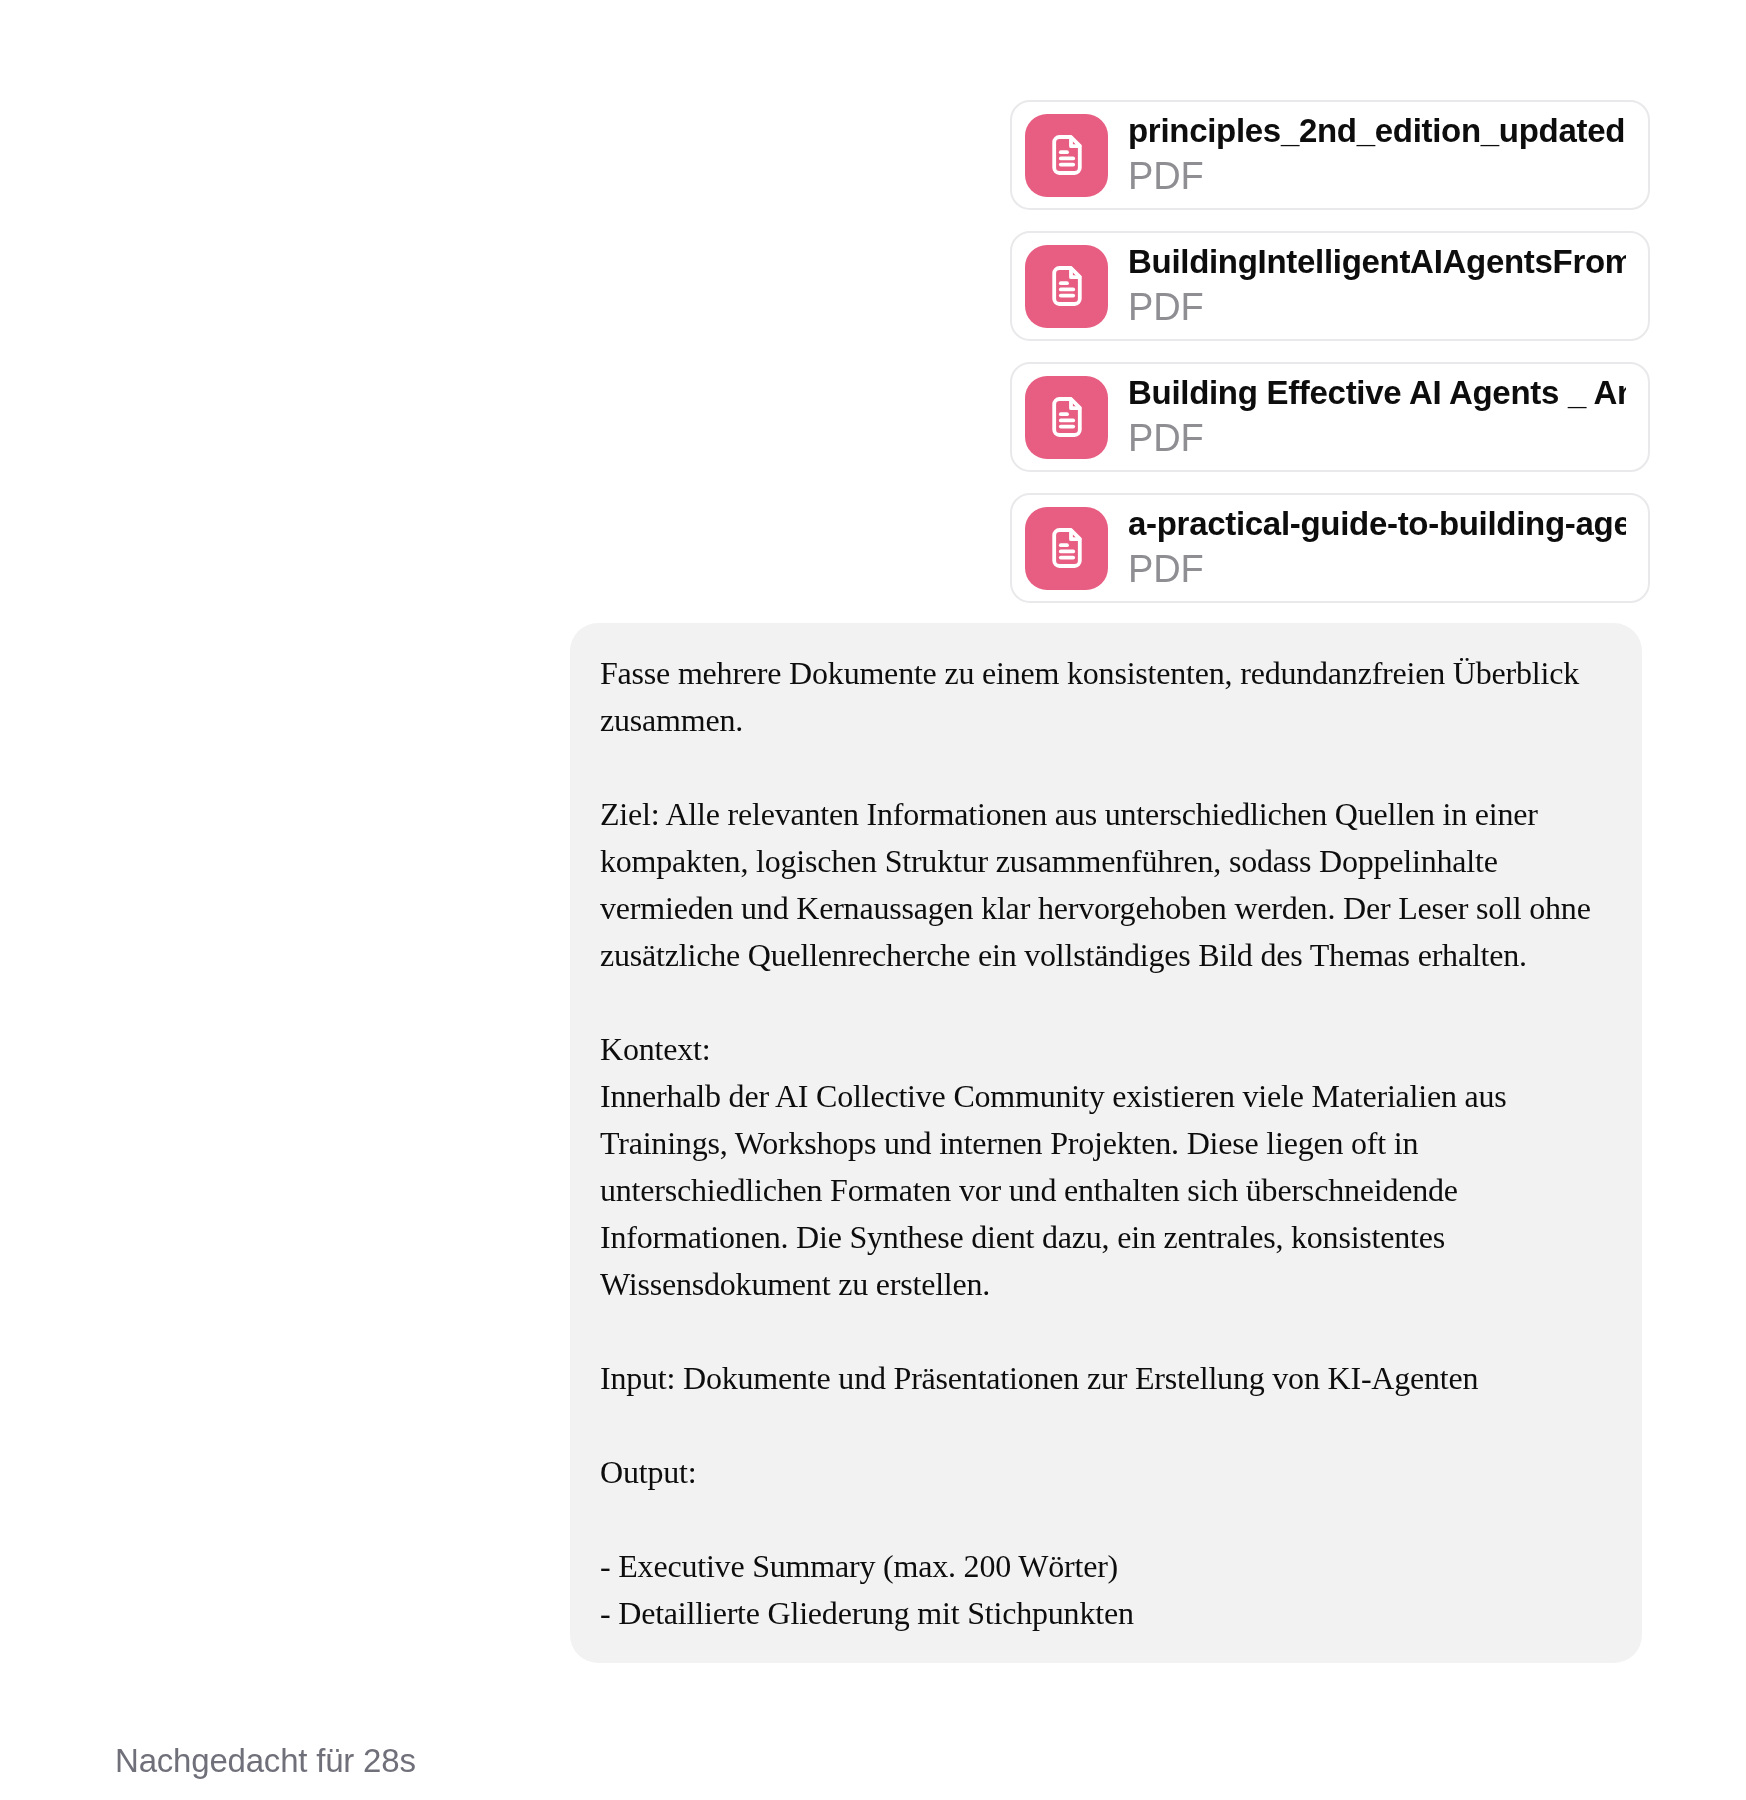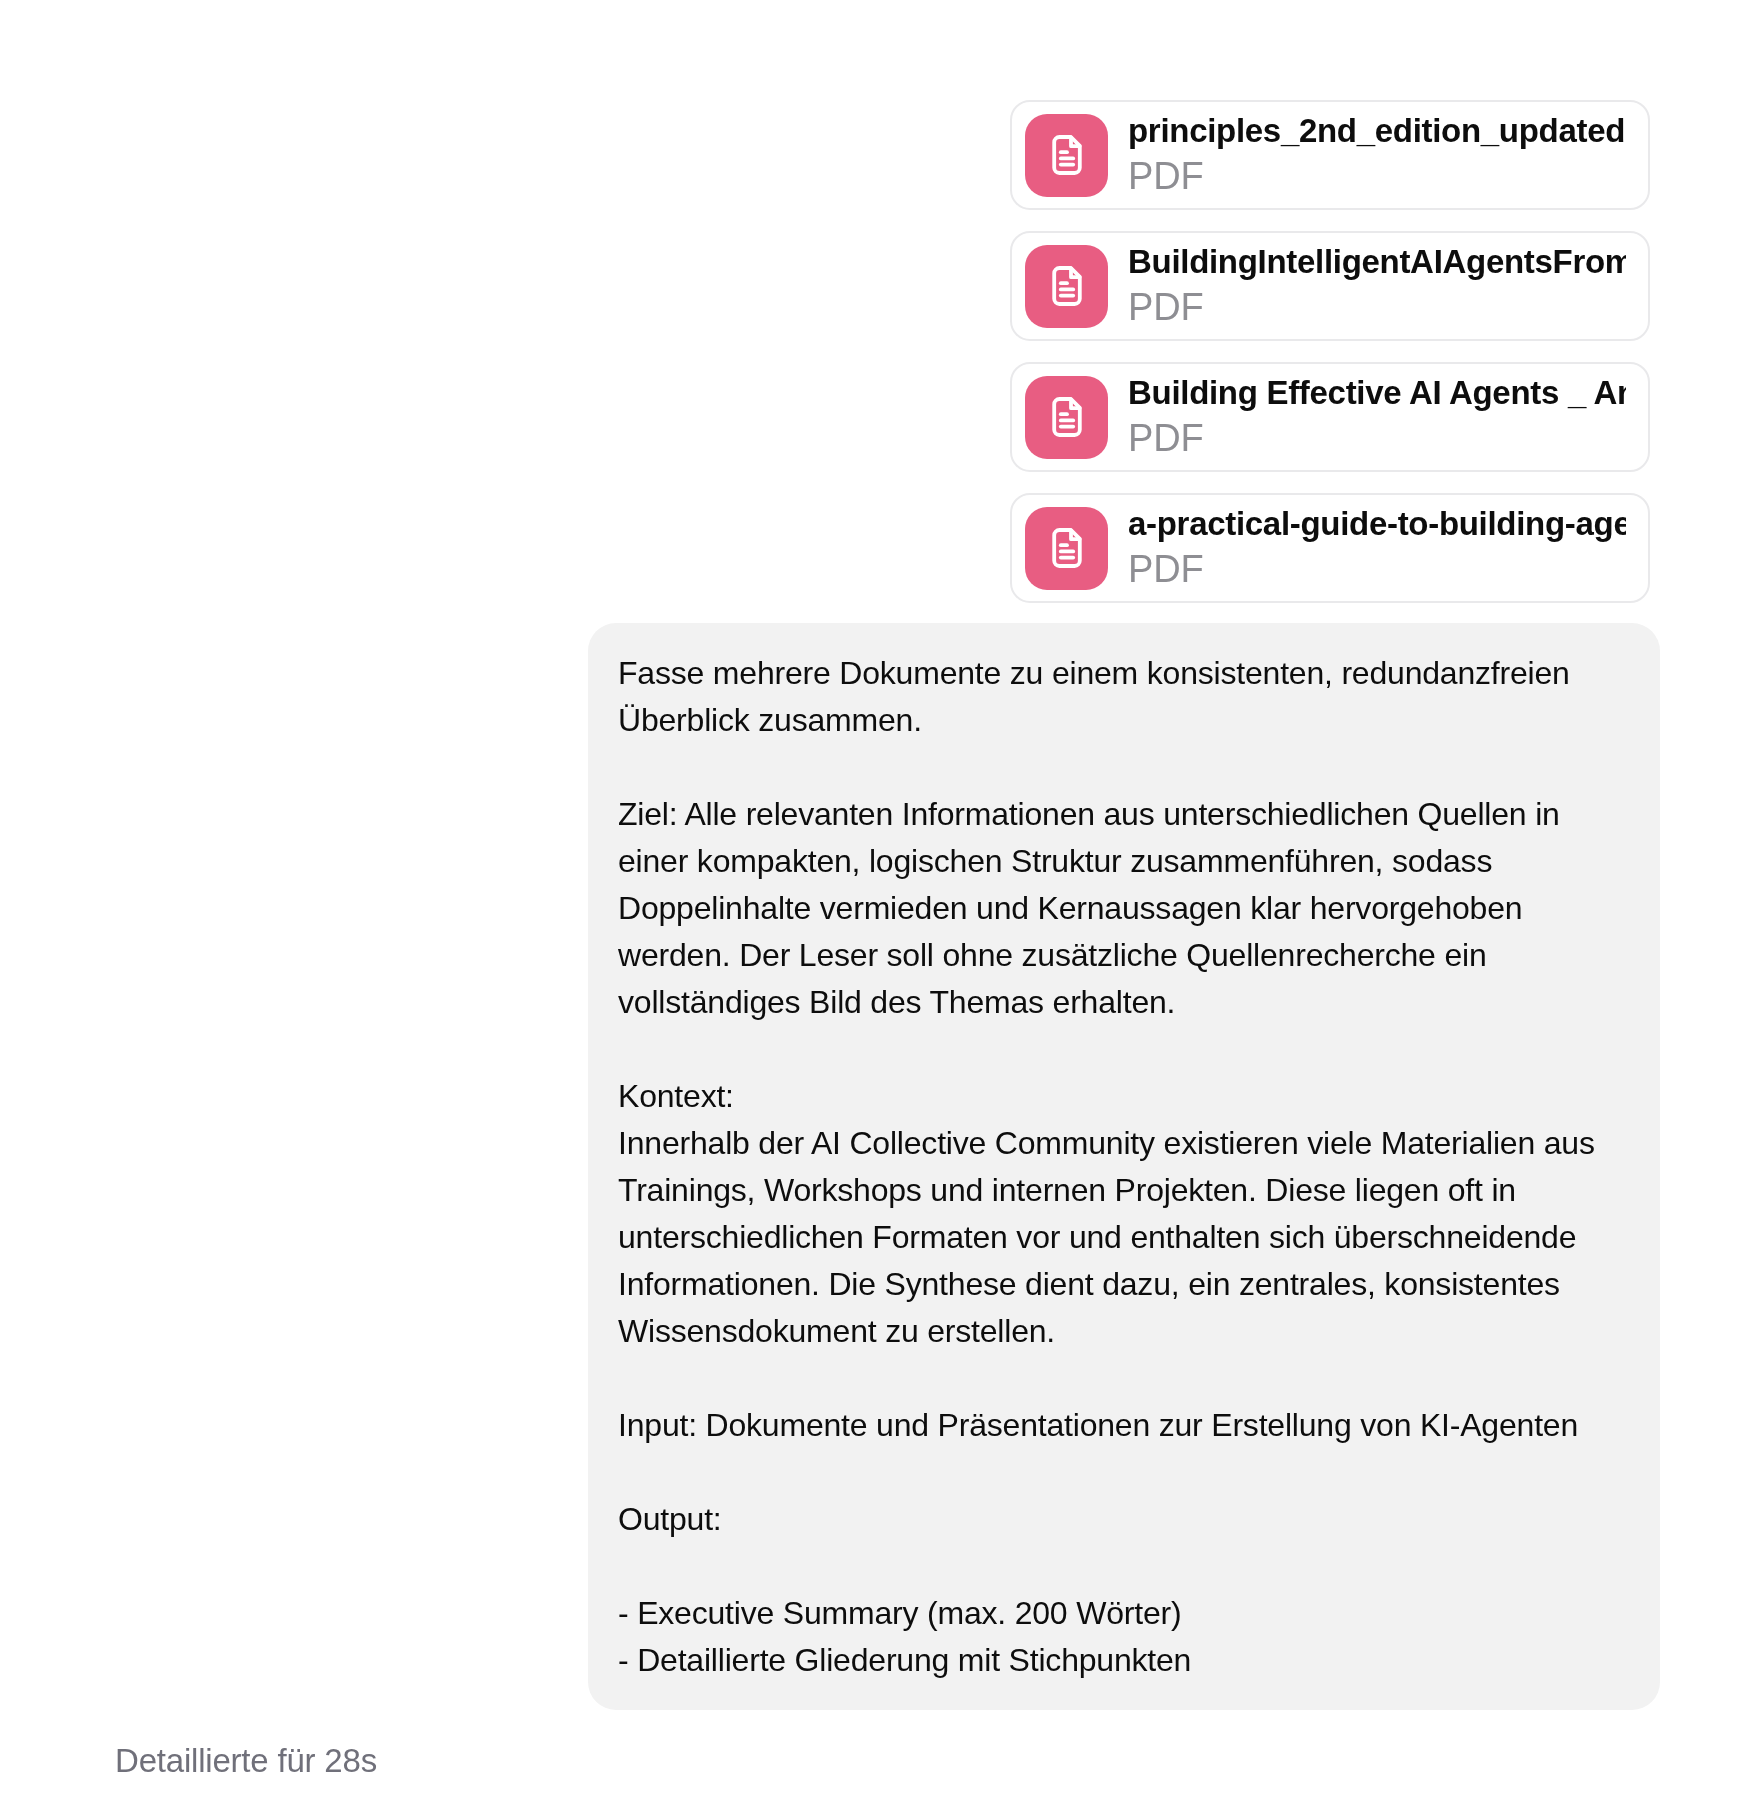--- a/index.html
+++ b/index.html
@@ -44,24 +44,25 @@
     font-size:33px;font-weight:bold;color:var(--title-text);
     letter-spacing:-0.3px;
     white-space:nowrap;overflow:hidden;
   }
   .file-type{
     font-size:38px;color:var(--subtitle-text);letter-spacing:-0.2px;
   }
 
   
   .bubble{
-    position:absolute;left:588px;top:623px;width:1072px;
+    position:absolute;left:570px;top:623px;width:1072px;
     background:var(--bubble-bg);
     border-radius:28px;
     padding:27px 30px 26px 30px;
+    font-family:Liberation Serif, serif;
   }
   .bubble-text{
     font-size:32px;line-height:47px;letter-spacing:-0.2px;
     color:var(--body-text);
     white-space:pre-wrap;word-wrap:break-word;
   }
 
   
   .thought{
     position:absolute;left:115px;top:1742px;
@@ -152,15 +153,15 @@
 Innerhalb der AI Collective Community existieren viele Materialien aus Trainings, Workshops und internen Projekten. Diese liegen oft in unterschiedlichen Formaten vor und enthalten sich überschneidende Informationen. Die Synthese dient dazu, ein zentrales, konsistentes Wissensdokument zu erstellen.
 
 Input: Dokumente und Präsentationen zur Erstellung von KI-Agenten
 
 Output:
 
 - Executive Summary (max. 200 Wörter)
 - Detaillierte Gliederung mit Stichpunkten</div>
   </div>
 
-  <button class="thought">Detaillierte für 28s</button>
+  <button class="thought">Nachgedacht für 28s</button>
 
 </div>
 
 </body></html>

